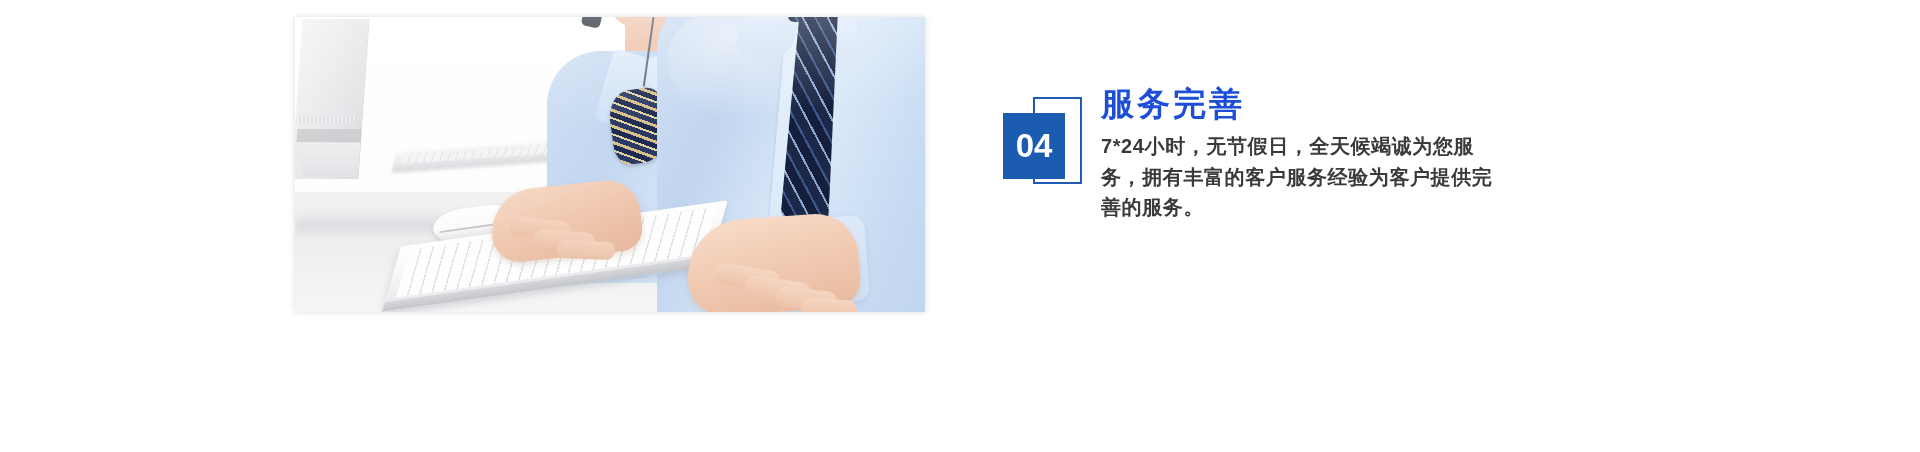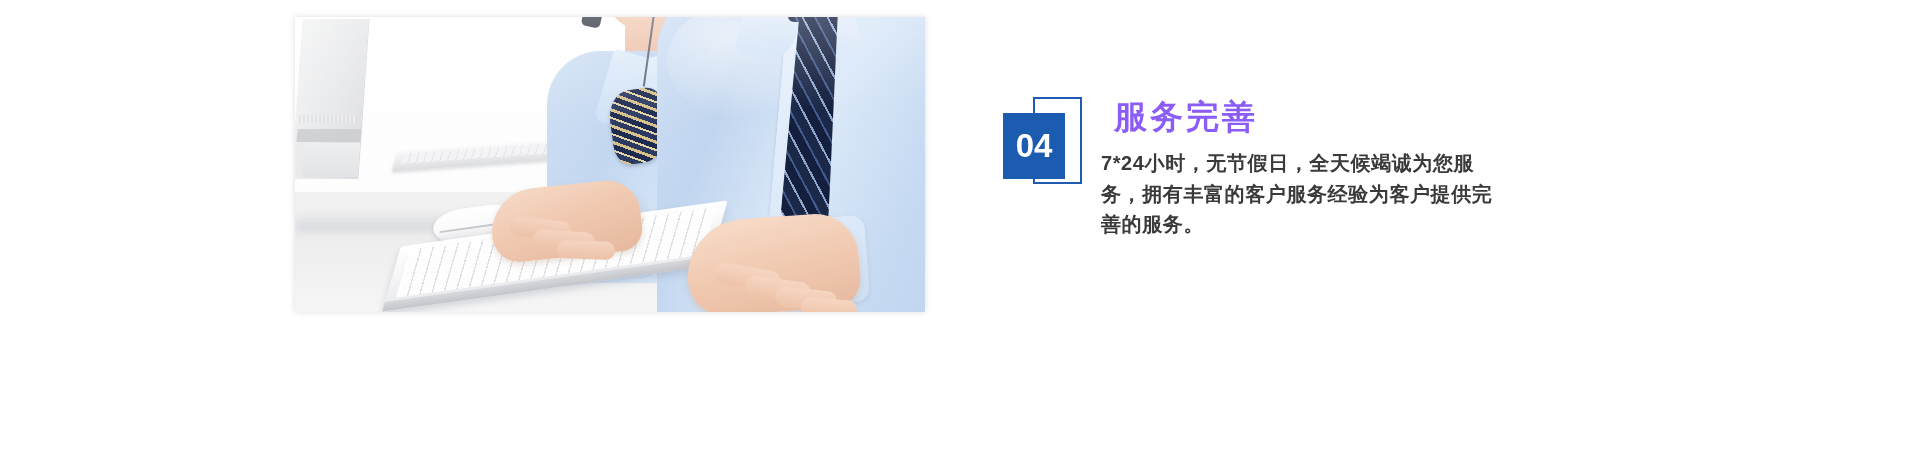--- a/index.html
+++ b/index.html
@@ -437,22 +437,22 @@
     border-radius: 11px;
   }
 
   .text-col {
     position: absolute;
     left: 98px;
     top: 0;
     width: 420px;
   }
   .headline {
-    margin: 13px;
-    color: #8b5cf6;
+    margin: 0;
+    color: #1d4ed8;
     font-size: 33px;
     font-weight: 700;
     letter-spacing: 3px;
     line-height: 1.1;
     font-family: Liberation Sans, sans-serif;
     white-space: nowrap;
   }
   .body-copy {
     margin: 9px 0 0 0;
     color: #3a3a3a;

